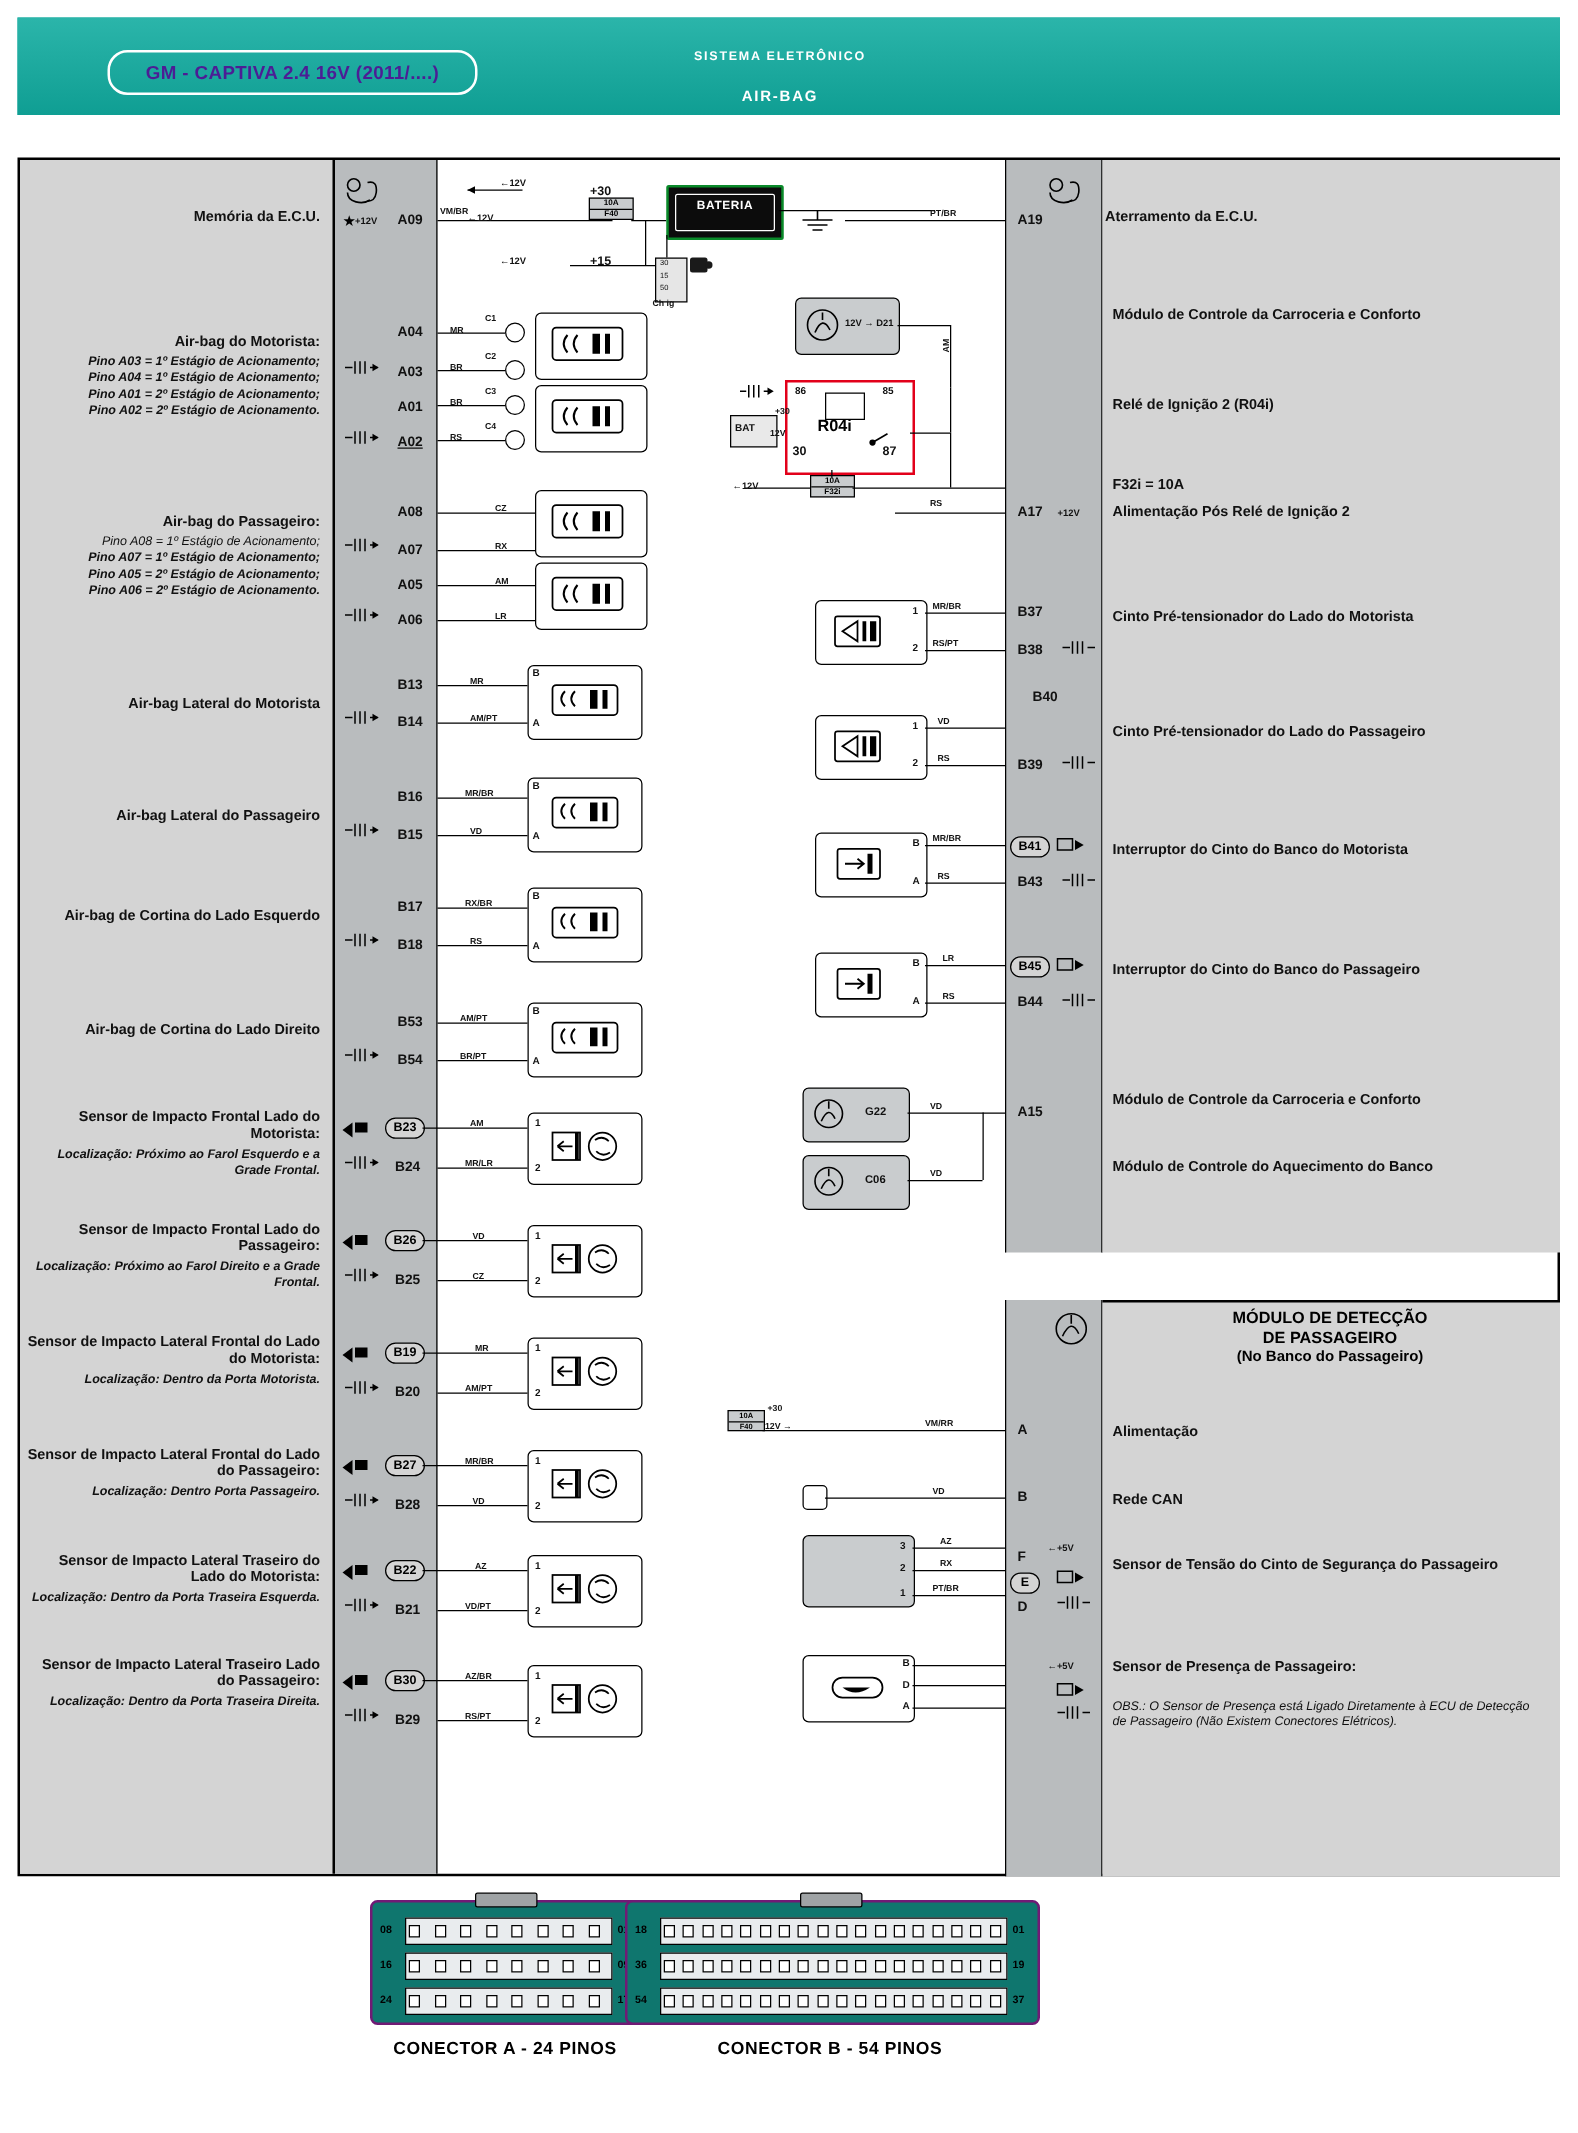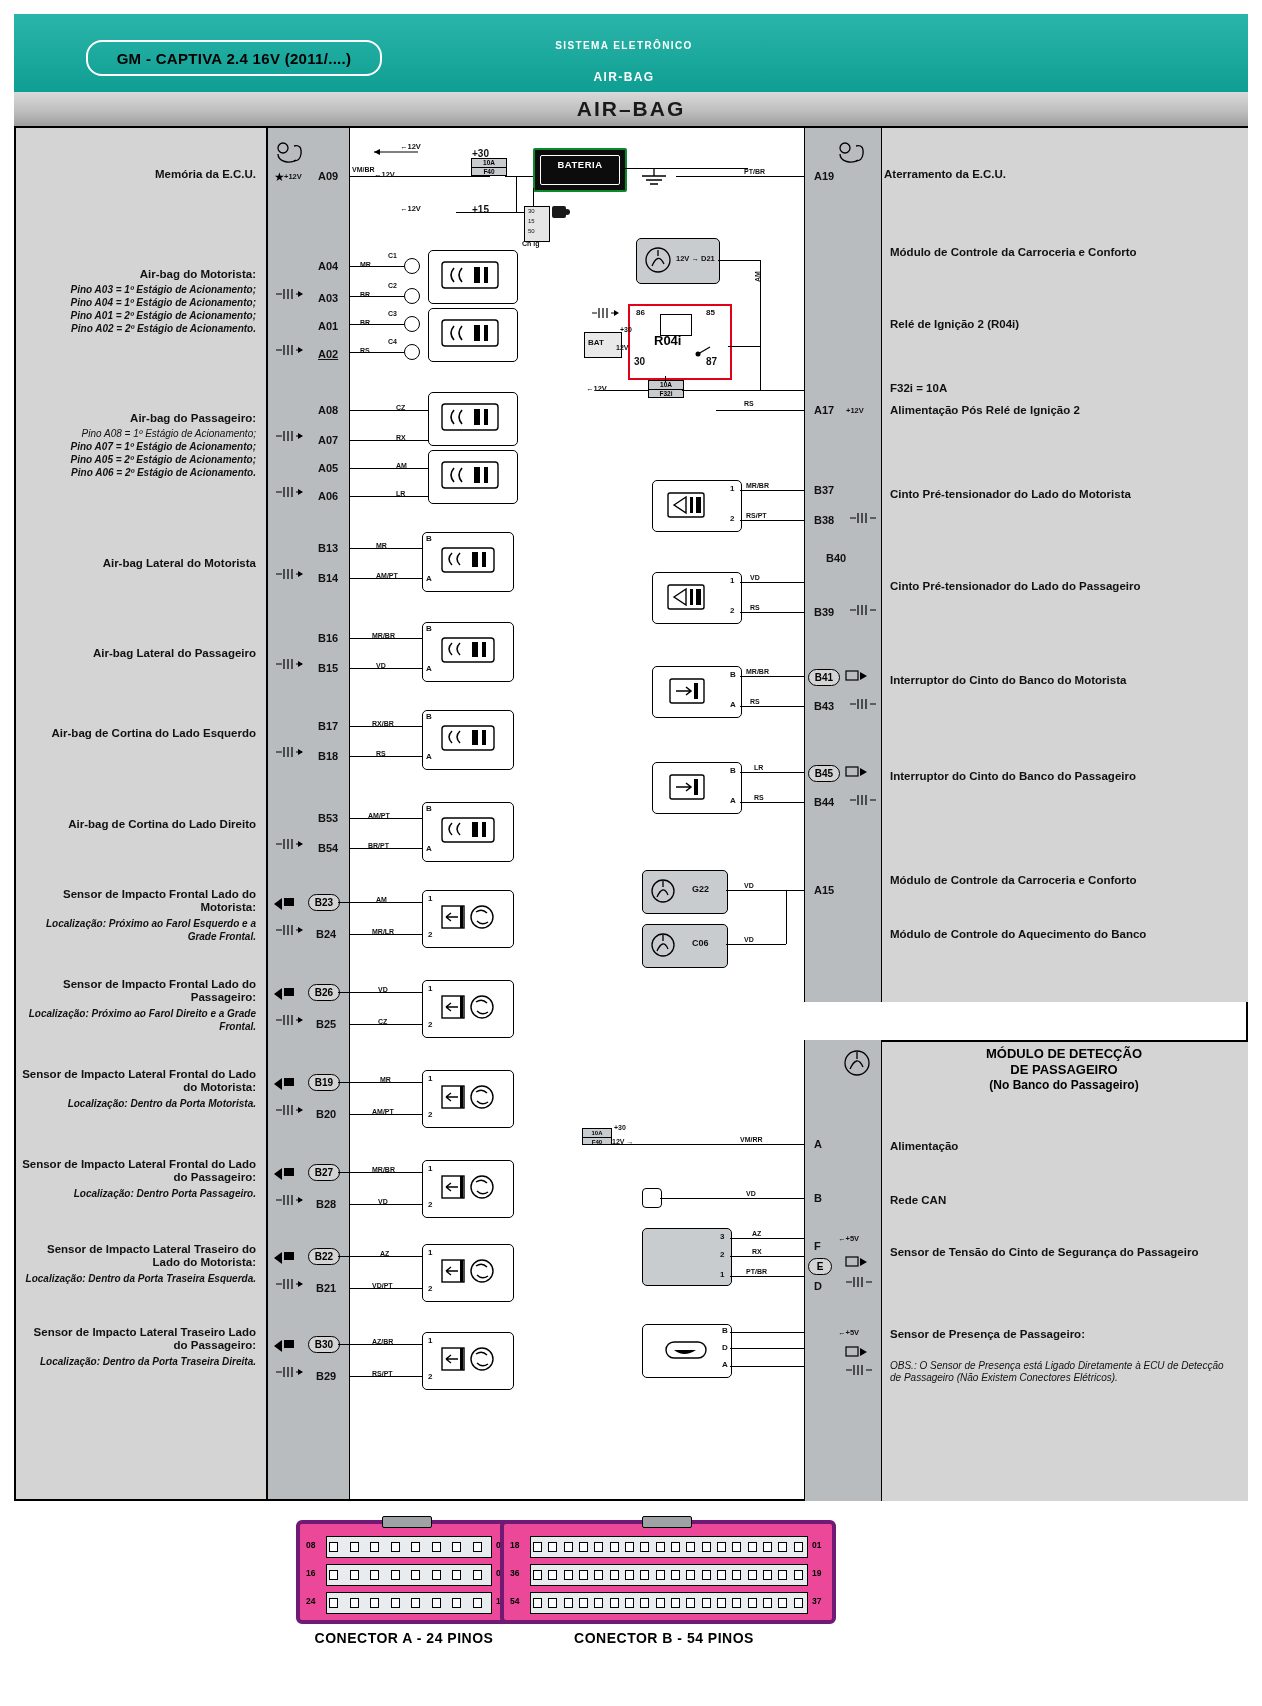--- a/index.html
+++ b/index.html
@@ -3,21 +3,21 @@
 <meta charset="utf-8">
 <style>
   html,body{margin:0;padding:0;background:#fff;}
   body{width:1262px;height:1706px;font-family:"Liberation Sans",sans-serif;position:relative;overflow:hidden;}
   .page{position:absolute;left:0;top:0;width:1262px;height:1706px;}
 
   
   .hdr{position:absolute;left:14px;top:14px;width:1234px;height:78px;background:#15a79c;}
   .hdr-inner{position:absolute;left:0;top:0;width:100%;height:100%;background:linear-gradient(180deg,#2bb5aa 0%,#0f9e93 100%);}
   .vehicle-box{position:absolute;left:72px;top:26px;width:292px;height:32px;border:2px solid #fff;border-radius:16px;display:flex;align-items:center;justify-content:center;}
-  .vehicle-box span{color:#000000;font-weight:bold;font-size:15px;letter-spacing:.3px;}
+  .vehicle-box span{color:#4c1d95;font-weight:bold;font-size:15px;letter-spacing:.3px;}
   .sys-t1{position:absolute;left:400px;top:26px;width:420px;text-align:center;color:#fff;font-size:10px;font-weight:bold;letter-spacing:1.4px;}
   .sys-t2{position:absolute;left:400px;top:56px;width:420px;text-align:center;color:#fff;font-size:12px;font-weight:bold;letter-spacing:1.4px;}
   .title-band{position:absolute;left:14px;top:92px;width:1234px;height:34px;background:linear-gradient(180deg,#d9d9d9 0%,#bfbfbf 55%,#9e9e9e 100%);display:flex;align-items:center;justify-content:center;}
   .title-band span{font-size:21px;font-weight:bold;letter-spacing:2px;color:#1a1a1a;}
 
   
   .frame{position:absolute;left:14px;top:126px;width:1234px;height:1375px;border:2px solid #000;background:#fff;box-sizing:border-box;}
   .lcol{position:absolute;left:0;top:0;width:252px;height:100%;background:#d4d4d4;border-right:2px solid #000;box-sizing:border-box;}
   .pincol-l{position:absolute;left:252px;top:0;width:82px;height:100%;background:#b9bcbe;border-right:1px solid #000;box-sizing:border-box;}
   .pincol-r{position:absolute;left:788px;top:0;width:78px;height:874px;background:#b9bcbe;border-left:1px solid #000;border-right:1px solid #000;box-sizing:border-box;}
@@ -47,44 +47,41 @@
   .batt .inner{position:absolute;left:5px;top:5px;right:5px;bottom:5px;border:1.5px solid #fff;border-radius:2px;}
   .batt span{position:absolute;left:0;right:0;top:9px;text-align:center;color:#fff;font-size:9.5px;font-weight:bold;letter-spacing:.5px;}
 
   
   .relay{position:absolute;border:2px solid #e2001a;background:#fff;}
 
   
   .fuse{position:absolute;border:1px solid #000;background:#c9ccce;font-size:6.5px;text-align:center;line-height:8px;font-weight:bold;}
 
   
-  .conn{position:absolute;background:#ec4899;border:4px solid #701a75;border-radius:6px;}
+  .conn{position:absolute;background:#0f766e;border:2px solid #701a75;border-radius:6px;}
   .conn .tab{position:absolute;background:#9fa3a5;border:1px solid #000;border-radius:2px;}
   .conn .rowbox{position:absolute;background:#e9ecee;border:1px solid #000;}
   .connlabel{position:absolute;font-size:14px;font-weight:bold;letter-spacing:.5px;}
   .cnum{position:absolute;font-size:8.5px;font-weight:bold;}
   .pinsq{position:absolute;width:7px;height:8px;background:#fff;border:1px solid #000;}
 
   svg{position:absolute;overflow:visible;}
 </style>
 </head>
 <body>
 
 <div class="page">
 
   <div class="hdr">
     <div class="hdr-inner"></div>
     <div class="vehicle-box">
       <span>GM - CAPTIVA 2.4 16V (2011/....)</span>
     </div>
     <div class="sys-t1">SISTEMA ELETRÔNICO</div>
     <div class="sys-t2">AIR-BAG</div>
-  </div>
-  <div class="title-band">
-    <span>AIR–BAG</span>
   </div>
 
   <div class="frame">
     <div class="lcol"></div>
     <div class="pincol-l"></div>
     <div class="pincol-r"></div>
     <div class="rcol"></div>
     <div class="rcol2top"></div>
     <div class="pincol-r2"></div>
     <div class="rcol2"></div>

